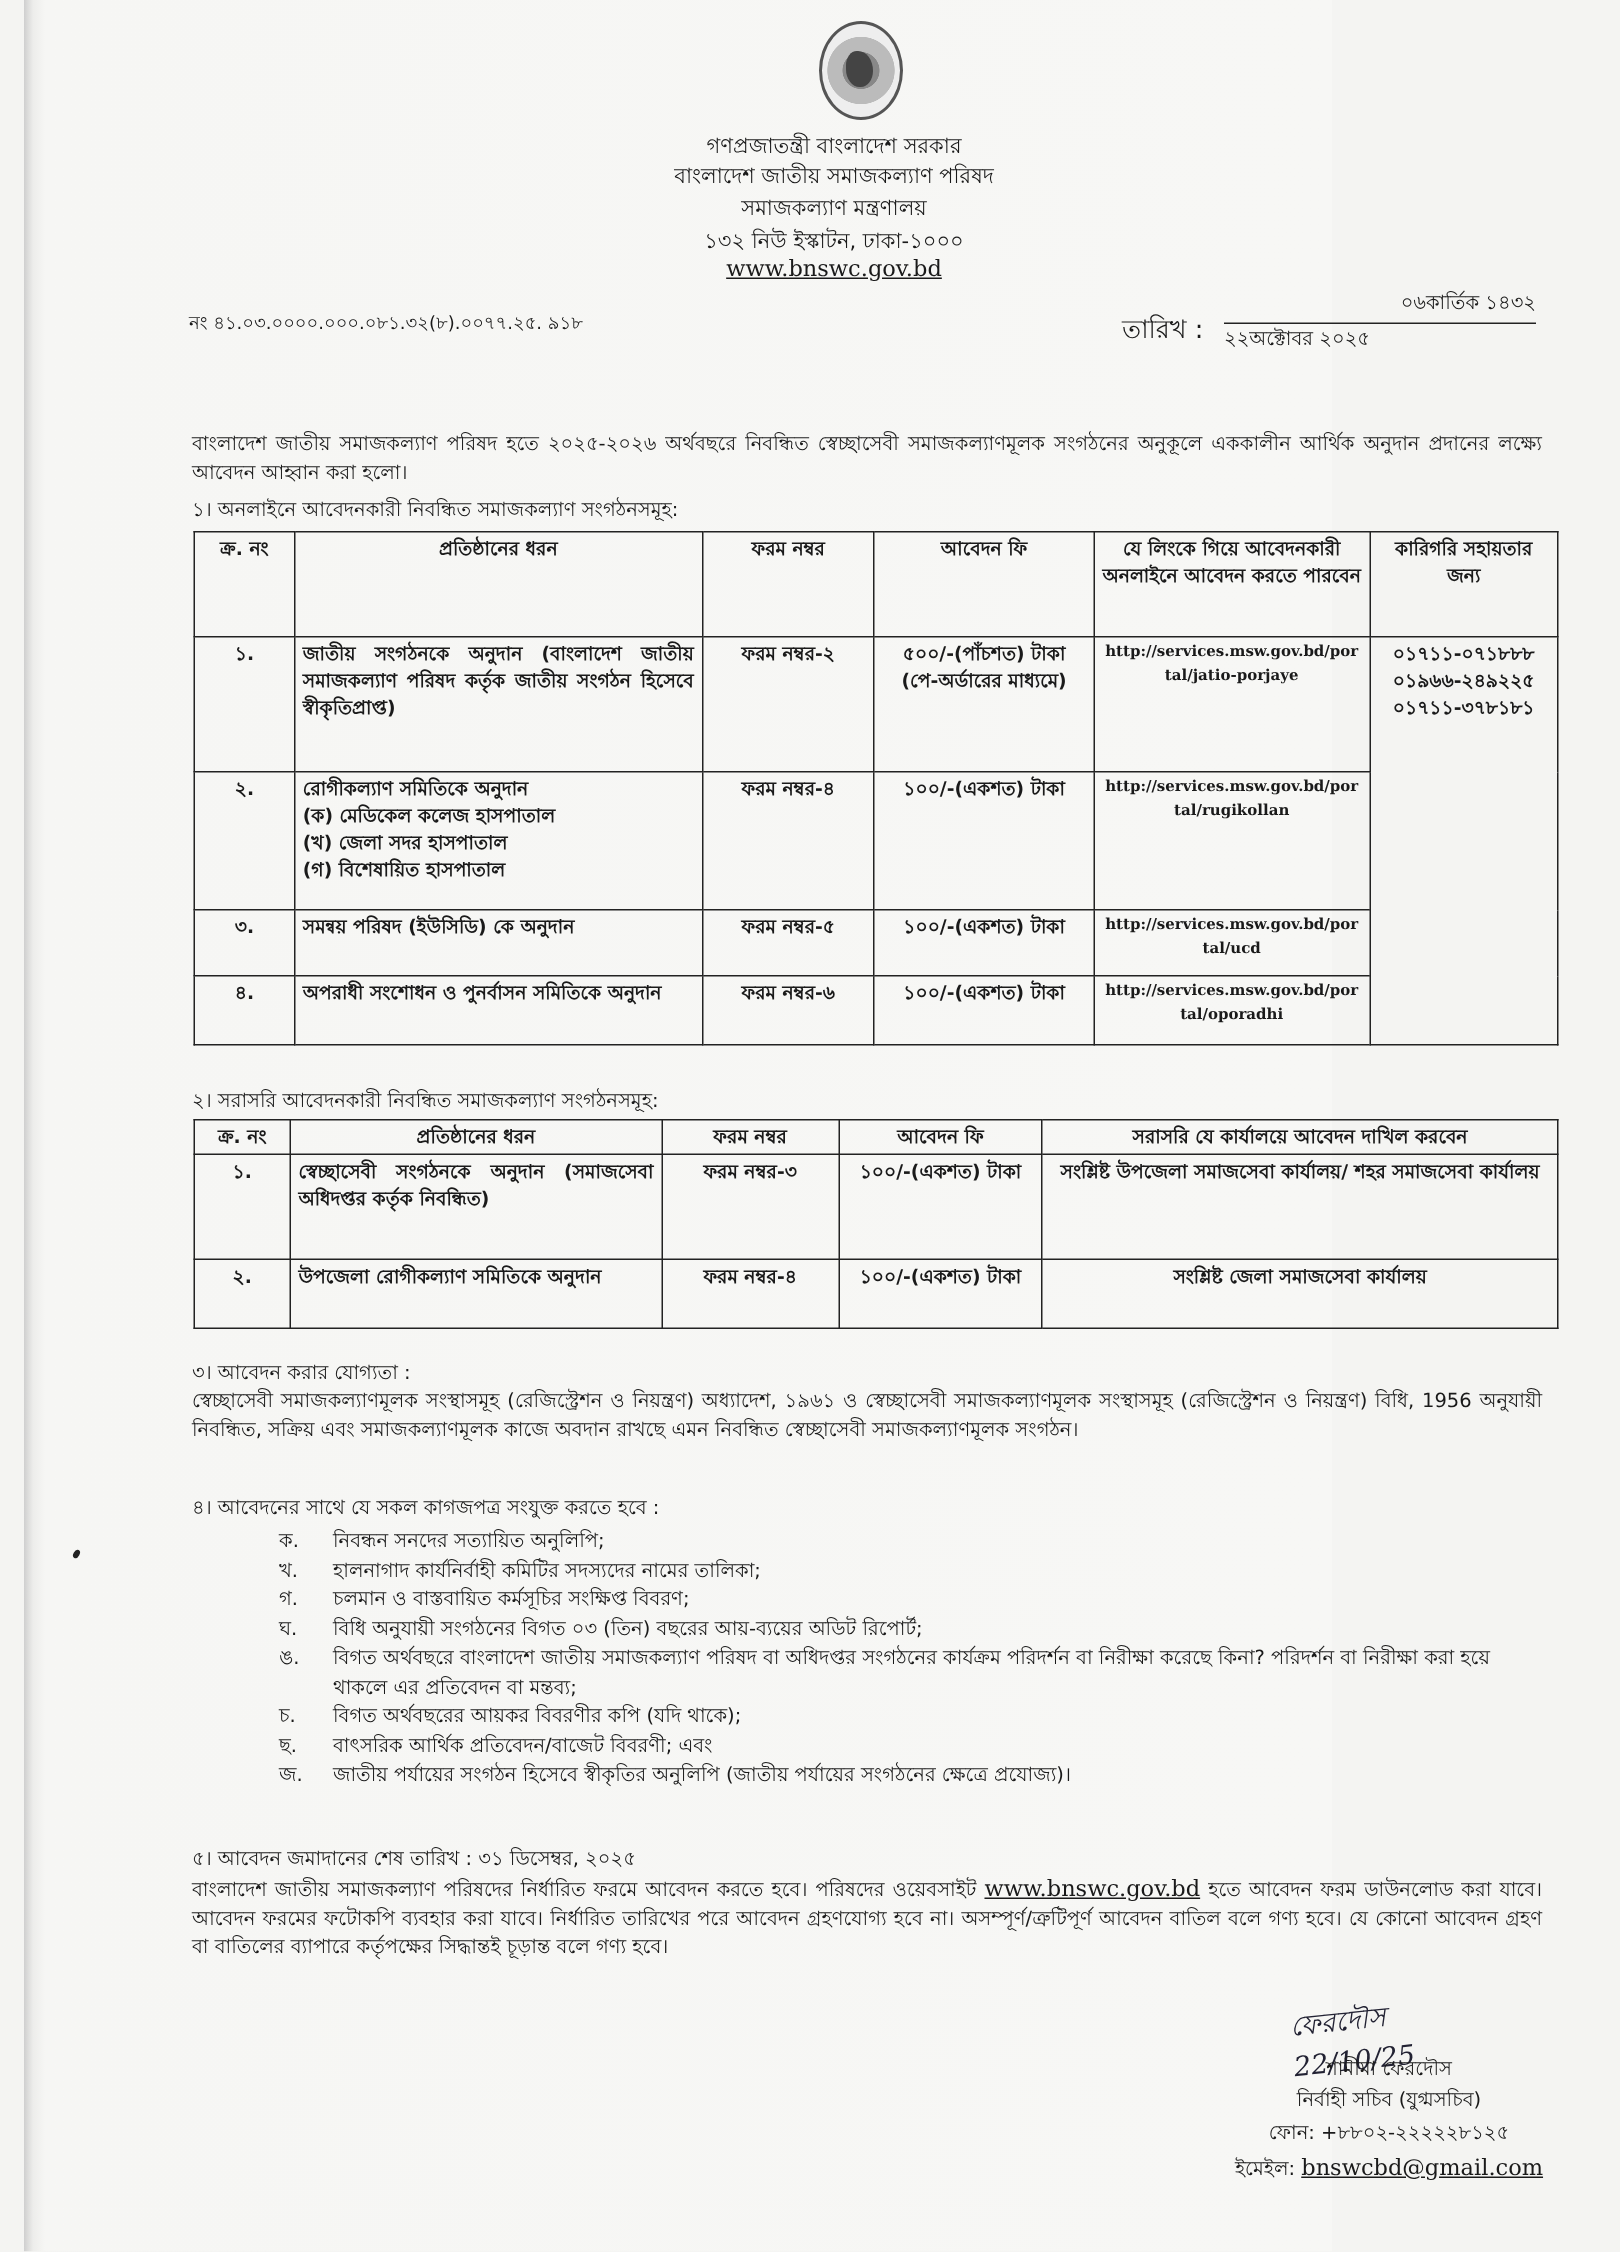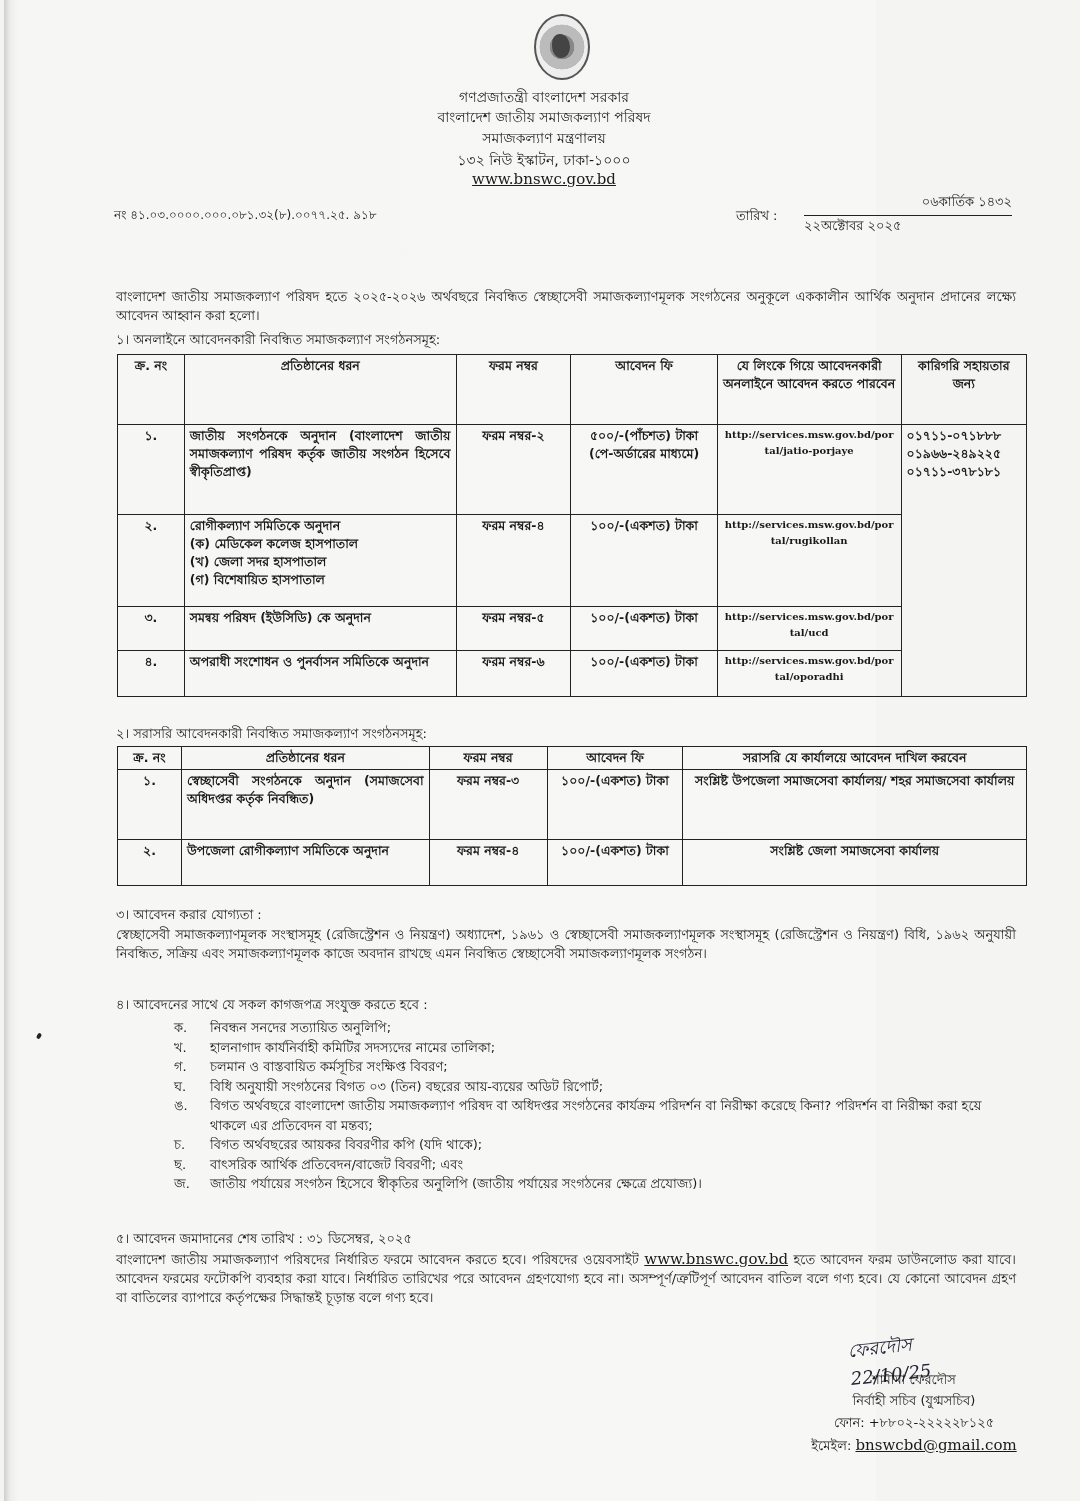--- a/index.html
+++ b/index.html
@@ -3,42 +3,42 @@
 <meta charset="utf-8">
 <style>
   html, body { margin: 0; padding: 0; }
   body {
     width: 1080px; height: 1501px; overflow: hidden;
     background: #f4f4f2;
     font-family: "DejaVu Sans", "Liberation Sans", sans-serif;
     color: #1a1a1a;
     position: relative;
   }
-  .page { position: absolute; left: 4px; top: 0; width: 872px; height: 1501px;
+  .page { position: absolute; left: 16px; top: 0; width: 872px; height: 1501px;
     background: linear-gradient(90deg,#cfcfcf 0px,#ededeb 6px,#f6f6f4 14px,#f7f7f5 100%); }
   .seal { position: absolute; left: 530px; top: 14px; width: 52px; height: 62px; border-radius: 50%;
     border: 2px solid #555; background: radial-gradient(circle,#888 0 30%,#bbb 31% 55%,#eee 56% 100%); }
   .seal .map { position: absolute; left: 16px; top: 18px; width: 18px; height: 24px; background: #444;
     border-radius: 40% 55% 45% 50%; }
   .hdr { position: absolute; left: 0; width: 1080px; text-align: center; font-size: 14px; }
   .hdr-link { text-decoration: underline; font-family: "DejaVu Serif", serif; font-size: 15px; }
   .memo { position: absolute; left: 110px; top: 206px; font-size: 12px; }
-  .date-label { position: absolute; left: 732px; top: 206px; font-size: 13px; }
+  .date-label { position: absolute; left: 732px; top: 206px; font-size: 17px; }
   .date-top { position: absolute; left: 800px; top: 192px; width: 208px; text-align: right; font-size: 13px;
     border-bottom: 1px solid #222; padding-bottom: 2px; }
   .date-bot { position: absolute; left: 800px; top: 216px; width: 208px; text-align: left; font-size: 13px; }
   .title { position: absolute; left: 0; width: 1080px; top: 244px; text-align: center; font-size: 17px; font-weight: bold; }
   .para { position: absolute; left: 112px; width: 900px; font-size: 13px; line-height: 19px; text-align: justify; }
   .sec { position: absolute; left: 112px; font-size: 13px; font-weight: bold; }
   table { position: absolute; border-collapse: collapse; font-size: 12.5px; line-height: 18px; }
   td, th { border: 1px solid #222; vertical-align: top; padding: 2px 5px; font-weight: bold; }
   th { text-align: center; }
   .c { text-align: center; }
   .link { font-family: "DejaVu Serif", serif; text-align: center; font-size: 10px; line-height: 16px; word-break: break-all; }
-  .phones { line-height: 18px; }
+  .phones { text-align: center; line-height: 18px; }
   .list { position: absolute; left: 170px; width: 845px; font-size: 13px; line-height: 19.5px; }
   .list .li { position: relative; padding-left: 36px; }
   .list .mk { position: absolute; left: 0; top: 0; }
   .sign { position: absolute; left: 800px; width: 220px; text-align: center; font-size: 13px; line-height: 20px; }
   .sig-script { position: absolute; left: 845px; top: 1333px; font-family: "DejaVu Serif", serif; font-style: italic; font-size: 18px; color: #223; transform: rotate(-6deg); }
   .email { text-decoration: underline; font-family: "DejaVu Serif", serif; font-size: 15px; }
   .web { text-decoration: underline; font-family: "DejaVu Serif", serif; font-size: 15px; }
   .speck { position: absolute; left: 33px; top: 1033px; width: 4px; height: 6px; background: #222; border-radius: 50%; transform: rotate(30deg); }
 </style>
 </head>
@@ -152,21 +152,21 @@
       <td class="c">২.</td>
       <td>উপজেলা রোগীকল্যাণ সমিতিকে অনুদান</td>
       <td class="c">ফরম নম্বর-৪</td>
       <td class="c">১০০/-(একশত) টাকা</td>
       <td class="c">সংশ্লিষ্ট জেলা সমাজসেবা কার্যালয়</td>
     </tr>
   </tbody>
     </table>
 
   <div class="sec" style="top:905px; font-weight:normal">৩। আবেদন করার যোগ্যতা :</div>
-  <div class="para" style="top:925px">স্বেচ্ছাসেবী সমাজকল্যাণমূলক সংস্থাসমূহ (রেজিস্ট্রেশন ও নিয়ন্ত্রণ) অধ্যাদেশ, ১৯৬১ ও স্বেচ্ছাসেবী সমাজকল্যাণমূলক সংস্থাসমূহ (রেজিস্ট্রেশন ও নিয়ন্ত্রণ) বিধি, ১৯৬২ অনুযায়ী নিবন্ধিত, সক্রিয় এবং সমাজকল্যাণমূলক কাজে অবদান রাখছে এমন নিবন্ধিত স্বেচ্ছাসেবী সমাজকল্যাণমূলক সংগঠন।</div>
+  <div class="para" style="top:925px">স্বেচ্ছাসেবী সমাজকল্যাণমূলক সংস্থাসমূহ (রেজিস্ট্রেশন ও নিয়ন্ত্রণ) অধ্যাদেশ, ১৯৬১ ও স্বেচ্ছাসেবী সমাজকল্যাণমূলক সংস্থাসমূহ (রেজিস্ট্রেশন ও নিয়ন্ত্রণ) বিধি, 1956 অনুযায়ী নিবন্ধিত, সক্রিয় এবং সমাজকল্যাণমূলক কাজে অবদান রাখছে এমন নিবন্ধিত স্বেচ্ছাসেবী সমাজকল্যাণমূলক সংগঠন।</div>
 
   <div class="sec" style="top:995px; font-weight:normal">৪। আবেদনের সাথে যে সকল কাগজপত্র সংযুক্ত করতে হবে :</div>
 
   <div class="list" style="top:1018px">
     <div class="li"><span class="mk">ক.</span><span>নিবন্ধন সনদের সত্যায়িত অনুলিপি;</span></div>
     <div class="li"><span class="mk">খ.</span><span>হালনাগাদ কার্যনির্বাহী কমিটির সদস্যদের নামের তালিকা;</span></div>
     <div class="li"><span class="mk">গ.</span><span>চলমান ও বাস্তবায়িত কর্মসূচির সংক্ষিপ্ত বিবরণ;</span></div>
     <div class="li"><span class="mk">ঘ.</span><span>বিধি অনুযায়ী সংগঠনের বিগত ০৩ (তিন) বছরের আয়-ব্যয়ের অডিট রিপোর্ট;</span></div>
     <div class="li"><span class="mk">ঙ.</span><span>বিগত অর্থবছরে বাংলাদেশ জাতীয় সমাজকল্যাণ পরিষদ বা অধিদপ্তর সংগঠনের কার্যক্রম পরিদর্শন বা নিরীক্ষা করেছে কিনা? পরিদর্শন বা নিরীক্ষা করা হয়ে থাকলে এর প্রতিবেদন বা মন্তব্য;</span></div>
     <div class="li"><span class="mk">চ.</span><span>বিগত অর্থবছরের আয়কর বিবরণীর কপি (যদি থাকে);</span></div>

